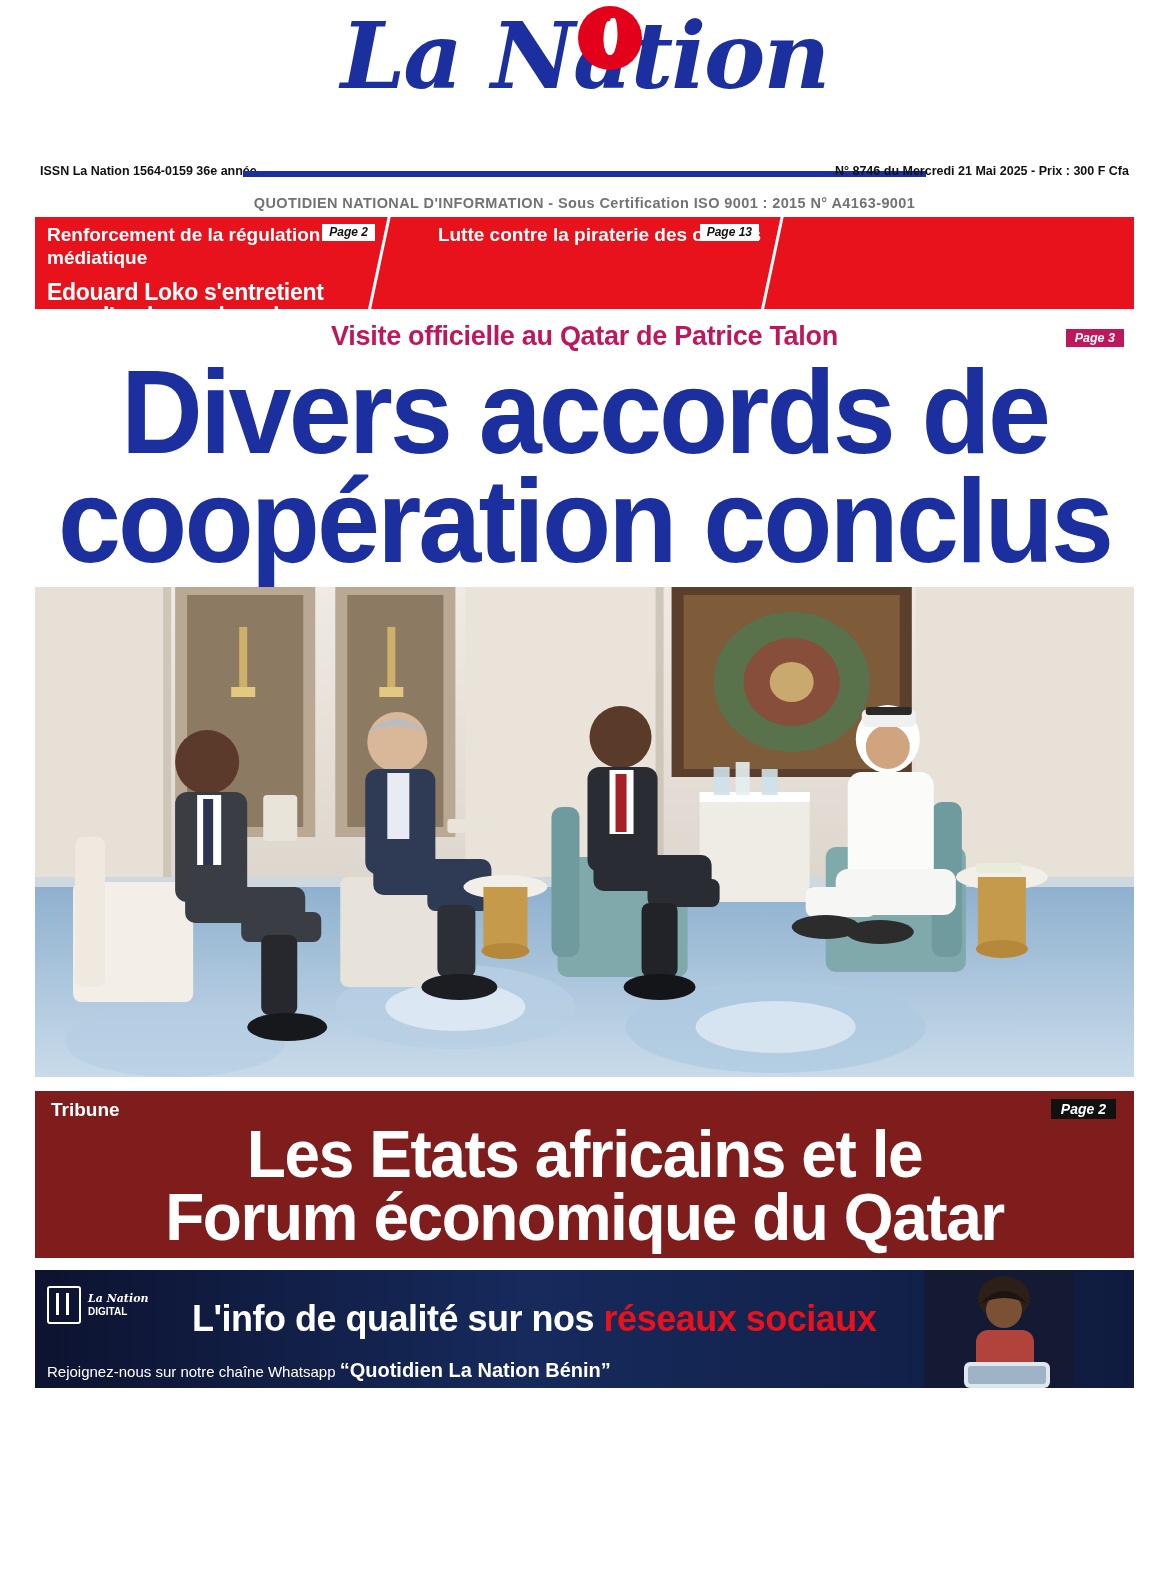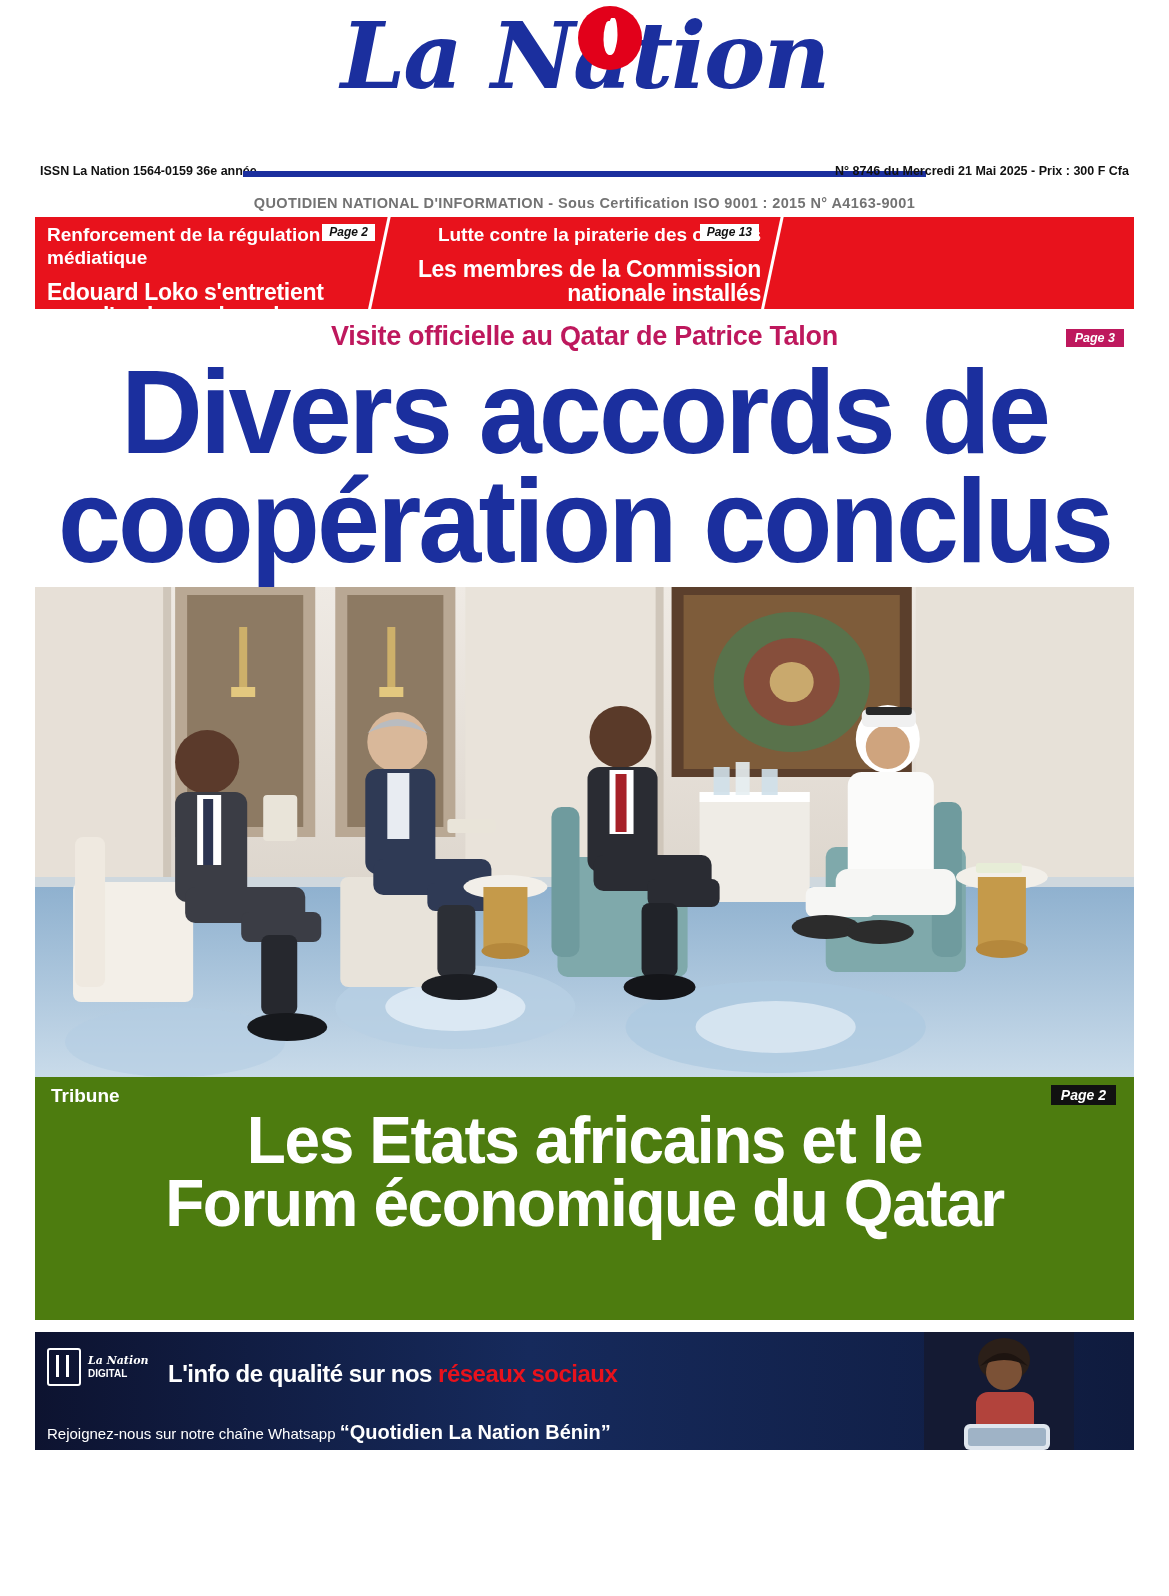--- a/index.html
+++ b/index.html
@@ -198,26 +198,26 @@
     margin: 12px 35px 0 35px;
     height: 490px;
     position: relative;
     overflow: hidden;
     background: #b9c4cf;
   }
   .photo svg { display: block; width: 100%; height: 100%; }
 
   
   .tribune {
-    margin: 0 35px 0 35px;
-    background: #4d7c0f;
+    margin: 14px 35px 0 35px;
+    background: #7f1d1d;
     color: #fff;
     position: relative;
     padding: 8px 16px 14px 16px;
-    height: 243px;
+    height: 167px;
     box-sizing: border-box;
   }
   .tribune-kicker {
     font-size: 19px;
     font-weight: bold;
   }
   .tribune-tag {
     position: absolute;
     right: 18px;
     top: 8px;
@@ -270,23 +270,23 @@
     box-shadow: 10px 0 0 #fff;
   }
   .banner-logo-text {
     font-size: 10px;
     line-height: 1.25;
     font-weight: bold;
   }
   .banner-logo-text .bl-1 { font-family: "DejaVu Serif", serif; font-style: italic; font-size: 11px; }
   .banner-main {
     position: absolute;
-    left: 133px;
+    left: 157px;
     top: 28px;
-    font-size: 24px;
+    font-size: 36px;
     font-weight: bold;
     letter-spacing: -0.5px;
   }
   .banner-main .hl { color: #e8121c; }
   .banner-sub {
     position: absolute;
     left: 12px;
     bottom: 6px;
     font-size: 15px;
   }
@@ -337,21 +337,20 @@
     <div class="teaser t1">
       <div class="pagetag tag-abs t1-tag">Page 2</div>
       <div class="teaser-kicker">Renforcement de la régulation médiatique</div>
       <div class="teaser-title">Edouard Loko s'entretient avec l'ambassadeur des Émirats</div>
     </div>
 
 
     <div class="teaser t3">
       <div class="pagetag tag-abs t3-tag">Page 13</div>
       <div class="teaser-kicker">Lutte contre la piraterie des œuvres</div>
-      <div class="teaser-title">Les membres de la Commission nationale installés</div>
     </div>
   </div>
 
   <div class="lead">
     <div class="lead-kicker">Visite officielle au Qatar de Patrice Talon</div>
     <div class="lead-kicker-tag">Page 3</div>
     <div class="lead-title">
       <span class="l1">Divers accords de</span>
       <span class="l2">coopération conclus</span>
     </div>

